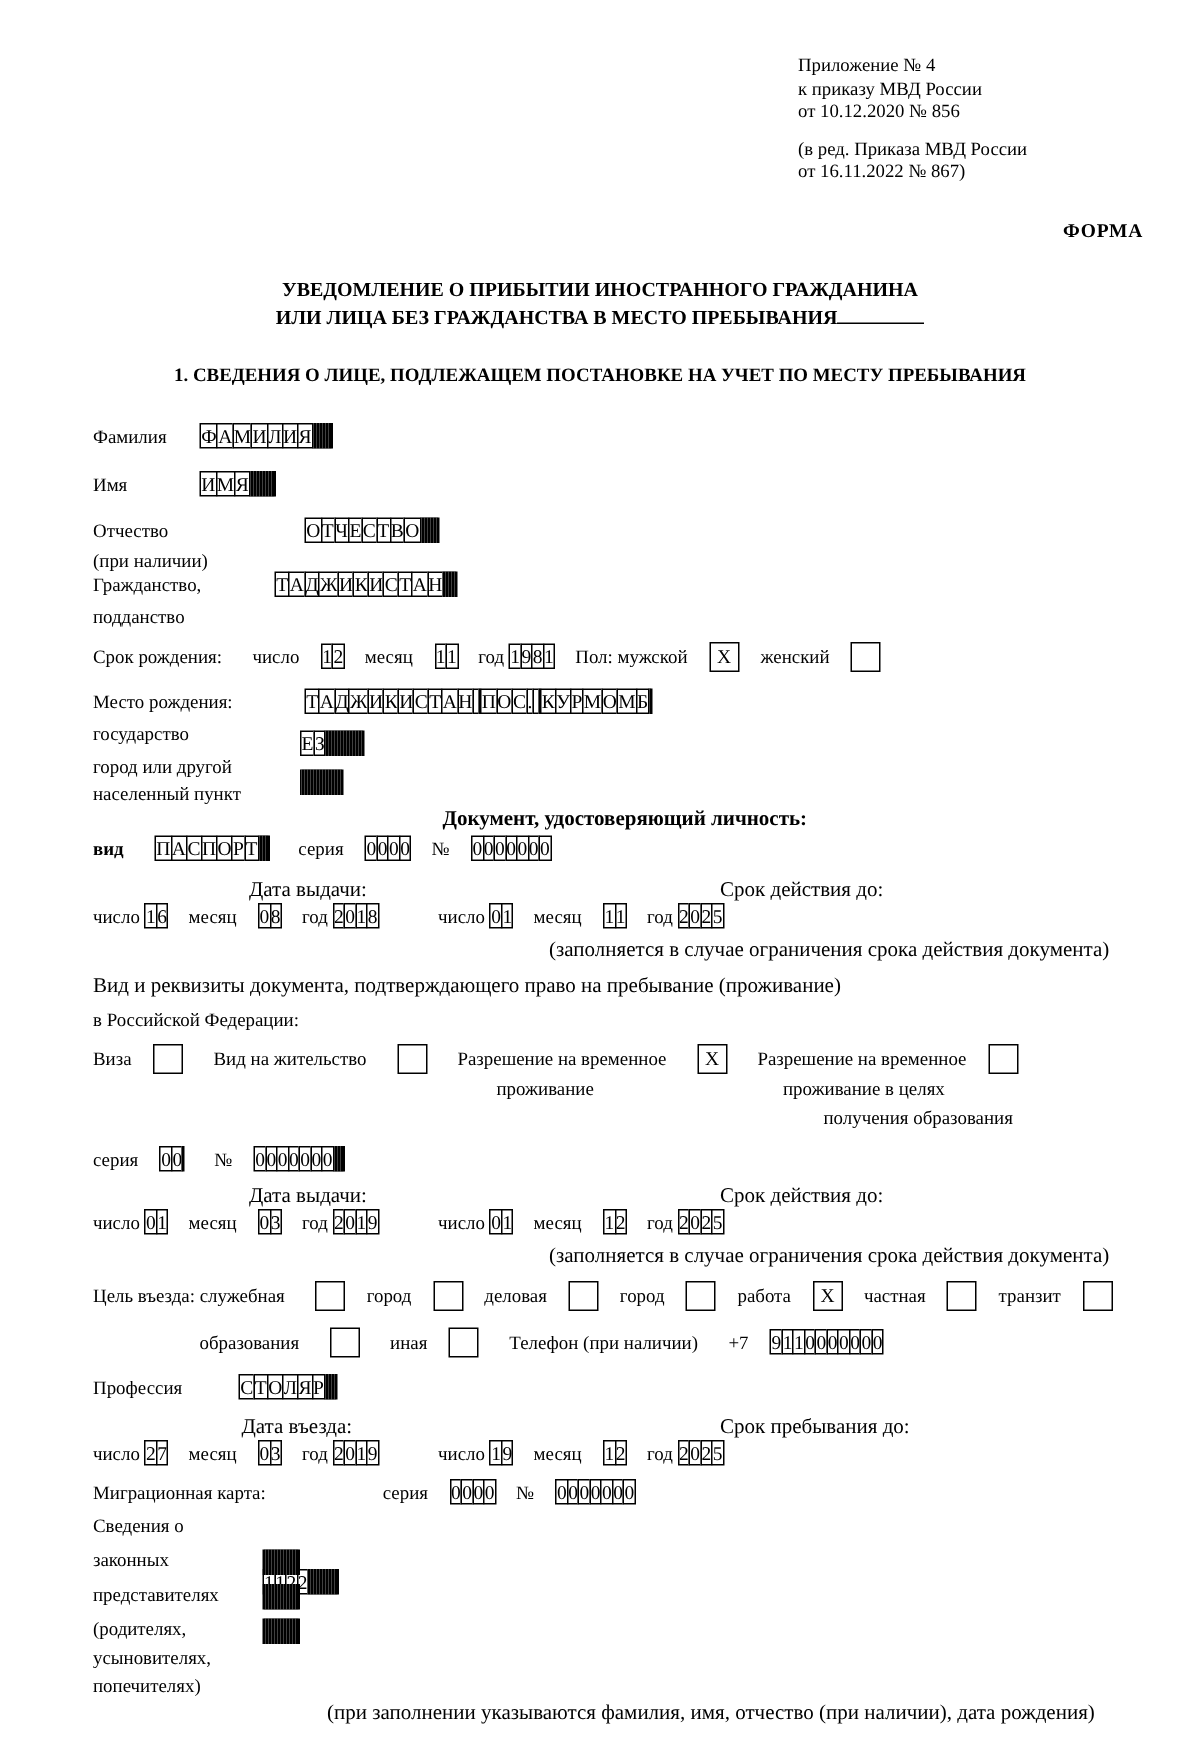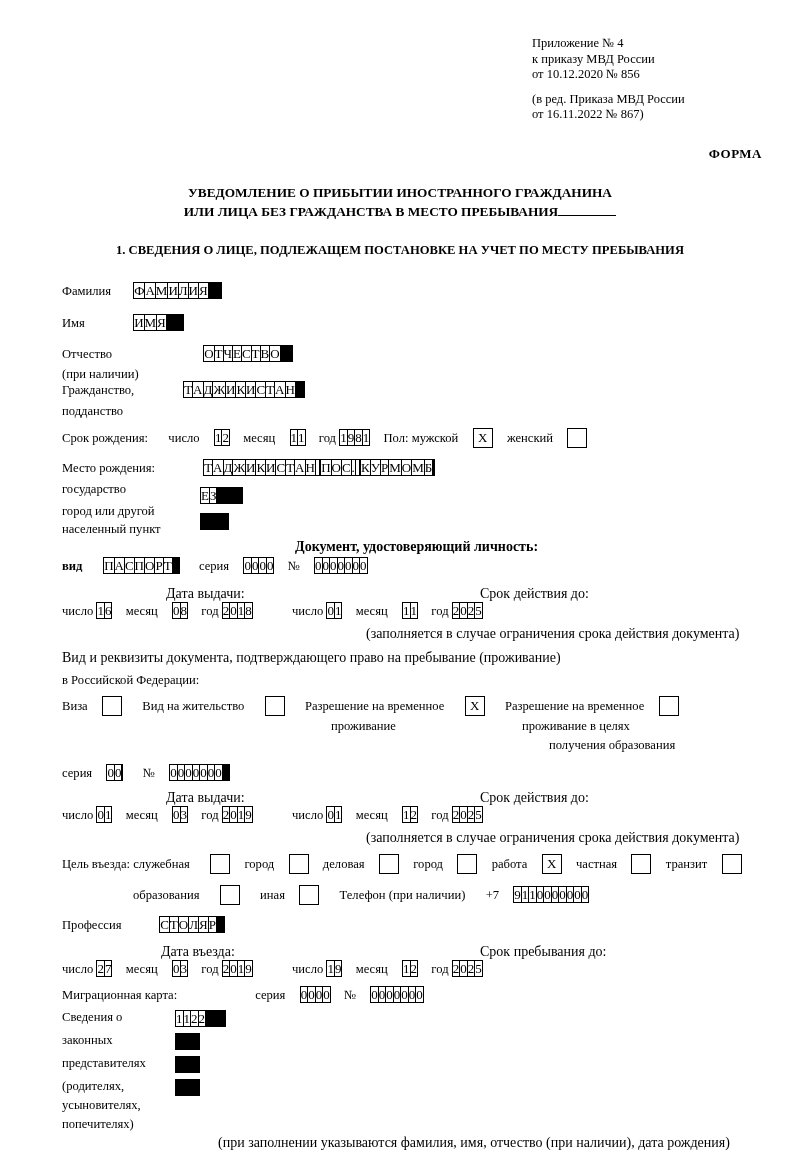--- a/index.html
+++ b/index.html
@@ -372,21 +372,21 @@
     <span class="boxes inl" id="mignumber-boxes"><span class="bx">0</span><span class="bx">0</span><span class="bx">0</span><span class="bx">0</span><span class="bx">0</span><span class="bx">0</span><span class="bx">0</span></span>
   </div>
 
   <div class="row" style="top:1010px; left:62px;">Сведения о</div>
   <div class="row" style="top:1033px; left:62px;">законных</div>
   <div class="row" style="top:1056px; left:62px;">представителях</div>
   <div class="row" style="top:1079px; left:62px;">(родителях,</div>
   <div class="row" style="top:1098px; left:62px;">усыновителях,</div>
   <div class="row" style="top:1117px; left:62px;">попечителях)</div>
 
-  <div class="row" style="top:1010px; left:175px;">
+  <div class="row" style="top:1046px; left:175px;">
     <span class="boxes inl" id="legal-boxes-1"><span class="bx">1</span><span class="bx">1</span><span class="bx">2</span><span class="bx">2</span><span class="bx"></span><span class="bx"></span><span class="bx"></span><span class="bx"></span><span class="bx"></span><span class="bx"></span><span class="bx"></span><span class="bx"></span><span class="bx"></span><span class="bx"></span><span class="bx"></span><span class="bx"></span><span class="bx"></span><span class="bx"></span><span class="bx"></span><span class="bx"></span><span class="bx"></span><span class="bx"></span><span class="bx"></span><span class="bx"></span></span>
   </div>
   <div class="row" style="top:1033px; left:175px;">
     <span class="boxes inl" id="legal-boxes-2"><span class="bx"></span><span class="bx"></span><span class="bx"></span><span class="bx"></span><span class="bx"></span><span class="bx"></span><span class="bx"></span><span class="bx"></span><span class="bx"></span><span class="bx"></span><span class="bx"></span><span class="bx"></span><span class="bx"></span><span class="bx"></span><span class="bx"></span><span class="bx"></span><span class="bx"></span><span class="bx"></span><span class="bx"></span><span class="bx"></span><span class="bx"></span><span class="bx"></span><span class="bx"></span><span class="bx"></span></span>
   </div>
   <div class="row" style="top:1056px; left:175px;">
     <span class="boxes inl" id="legal-boxes-3"><span class="bx"></span><span class="bx"></span><span class="bx"></span><span class="bx"></span><span class="bx"></span><span class="bx"></span><span class="bx"></span><span class="bx"></span><span class="bx"></span><span class="bx"></span><span class="bx"></span><span class="bx"></span><span class="bx"></span><span class="bx"></span><span class="bx"></span><span class="bx"></span><span class="bx"></span><span class="bx"></span><span class="bx"></span><span class="bx"></span><span class="bx"></span><span class="bx"></span><span class="bx"></span><span class="bx"></span></span>
   </div>
   <div class="row" style="top:1079px; left:175px;">
     <span class="boxes inl" id="legal-boxes-4"><span class="bx"></span><span class="bx"></span><span class="bx"></span><span class="bx"></span><span class="bx"></span><span class="bx"></span><span class="bx"></span><span class="bx"></span><span class="bx"></span><span class="bx"></span><span class="bx"></span><span class="bx"></span><span class="bx"></span><span class="bx"></span><span class="bx"></span><span class="bx"></span><span class="bx"></span><span class="bx"></span><span class="bx"></span><span class="bx"></span><span class="bx"></span><span class="bx"></span><span class="bx"></span><span class="bx"></span></span>

